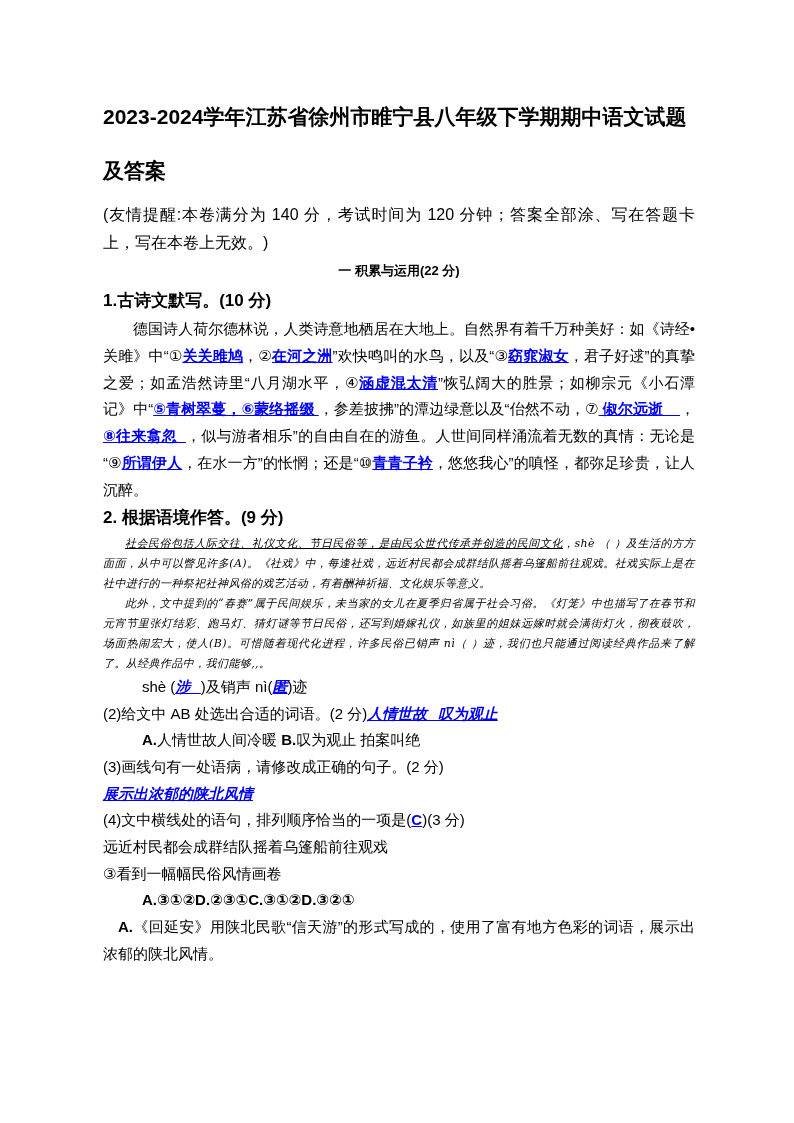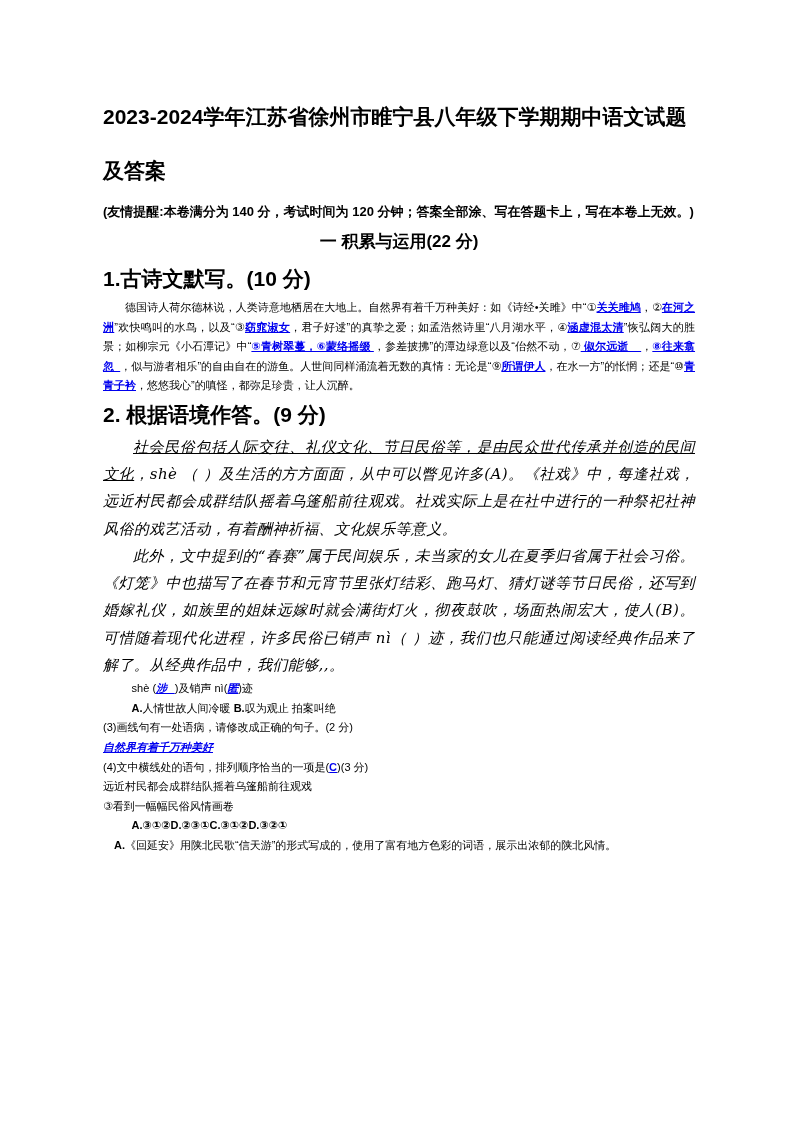--- a/index.html
+++ b/index.html
@@ -15,47 +15,46 @@
     overflow: hidden;
     background: #fff;
   }
   .title {
     font-size: 21px;
     font-weight: 700;
     line-height: 2.55;
     margin-bottom: 4px;
   }
   .note {
-    font-size: 13px;
+    font-size: 16px;
     line-height: 1.75;
     text-align: justify;
     margin-bottom: 2px;
-    font-weight: bold;
   }
   .section-head {
-    font-size: 17px;
+    font-size: 13px;
     font-weight: 700;
     text-align: center;
     line-height: 1.9;
     margin: 2px 0 2px 0;
   }
   .q-head {
-    font-size: 21px;
+    font-size: 17px;
     font-weight: 700;
     line-height: 1.8;
   }
   .para {
-    font-size: 11px;
+    font-size: 15px;
     line-height: 1.78;
     text-align: justify;
   }
   .kai {
     font-family: "DejaVu Serif", "Liberation Serif", serif;
     font-style: italic;
-    font-size: 15px;
+    font-size: 11px;
     line-height: 1.82;
     text-align: justify;
     letter-spacing: 0.4px;
   }
   .indent2 { text-indent: 2em; }
   .opt-indent { text-indent: 1em; }
   .ml3 { margin-left: 2.6em; }
   
   .run-a {
     color: var(--ans-blue, #0000EE);
@@ -89,26 +88,27 @@
 
   <div class="q-head">2. 根据语境作答。(9 分)</div>
 
   <p class="kai indent2"><span class="run-u">社会民俗包括人际交往、礼仪文化、节日民俗等，是由民众世代传承并创造的民间文化</span><span>，shè （ ）及生活的方方面面，从中可以瞥见许多(A)。《社戏》中，每逢社戏，远近村民都会成群结队摇着乌篷船前往观戏。社戏实际上是在社中进行的一种祭祀社神风俗的戏艺活动，有着酬神祈福、文化娱乐等意义。</span></p>
 
   <p class="kai indent2"><span>此外，文中提到的“春赛”属于民间娱乐，未当家的女儿在夏季归省属于社会习俗。《灯笼》中也描写了在春节和元宵节里张灯结彩、跑马灯、猜灯谜等节日民俗，还写到婚嫁礼仪，如族里的姐妹远嫁时就会满街灯火，彻夜鼓吹，场面热闹宏大，使人(B)。可惜随着现代化进程，许多民俗已销声 nì（ ）迹，我们也只能通过阅读经典作品来了解了。从经典作品中，我们能够,,。</span></p>
 
 
   <p class="para ml3"><span>shè (</span><span class="run-ak">涉&nbsp;&nbsp;</span><span>)及销声 nì(</span><span class="run-ak">匿</span><span>)迹</span></p>
 
+  <p class="para"><span>(2)给文中 AB 处选出合适的词语。(2 分)</span><span class="run-ak">人情世故&nbsp;&nbsp;叹为观止</span></p>
 
   <p class="para ml3"><span class="run-b">A.</span><span>人情世故人间冷暖 </span><span class="run-b">B.</span><span>叹为观止 拍案叫绝</span></p>
 
   <p class="para">(3)画线句有一处语病，请修改成正确的句子。(2 分)</p>
 
-  <p class="para"><span class="run-ak">自然界有着千万种美好</span></p>
+  <p class="para"><span class="run-ak">展示出浓郁的陕北风情</span></p>
 
   <p class="para"><span>(4)文中横线处的语句，排列顺序恰当的一项是(</span><span class="run-a">C</span><span>)(3 分)</span></p>
 
   <p class="para">远近村民都会成群结队摇着乌篷船前往观戏</p>
   <p class="para">③看到一幅幅民俗风情画卷</p>
 
   <p class="para ml3"><span class="run-b">A.③①②D.②③①C.③①②D.③②①</span></p>
 
 
   <p class="para opt-indent"><span class="run-b">A.</span><span>《回延安》用陕北民歌“信天游”的形式写成的，使用了富有地方色彩的词语，展示出浓郁的陕北风情。</span></p>

